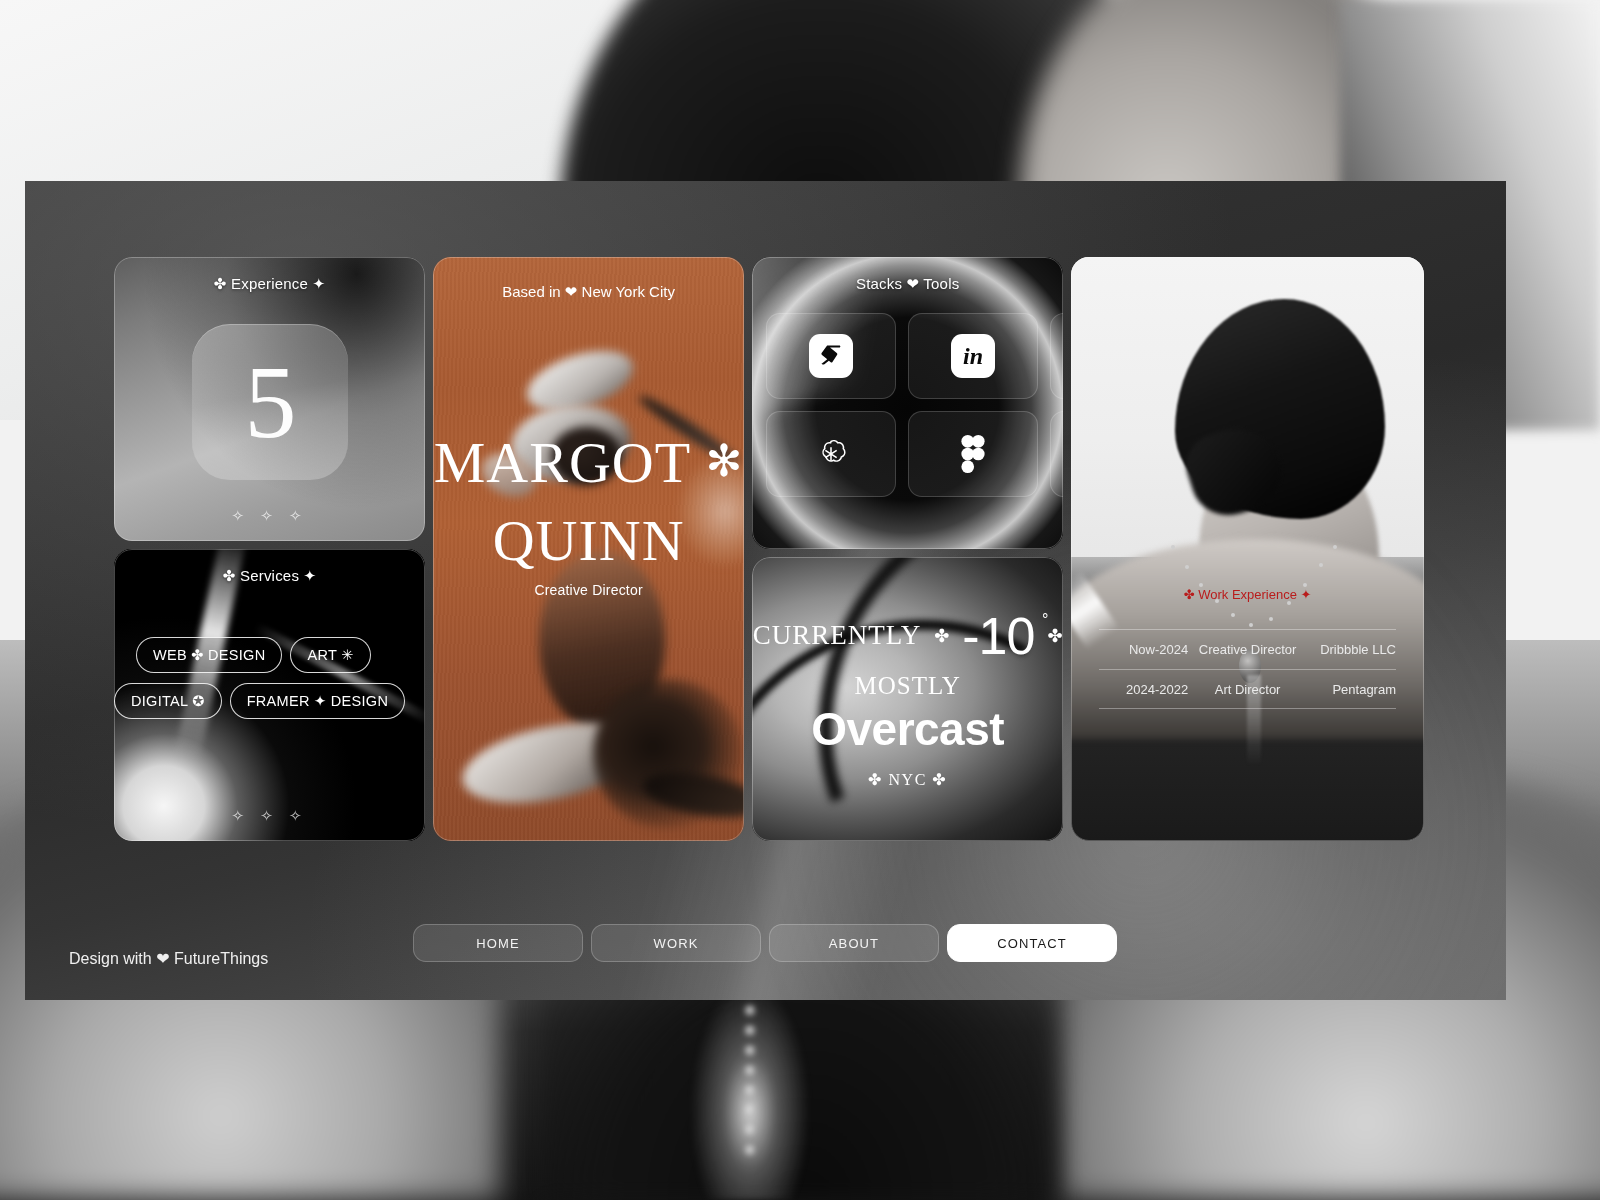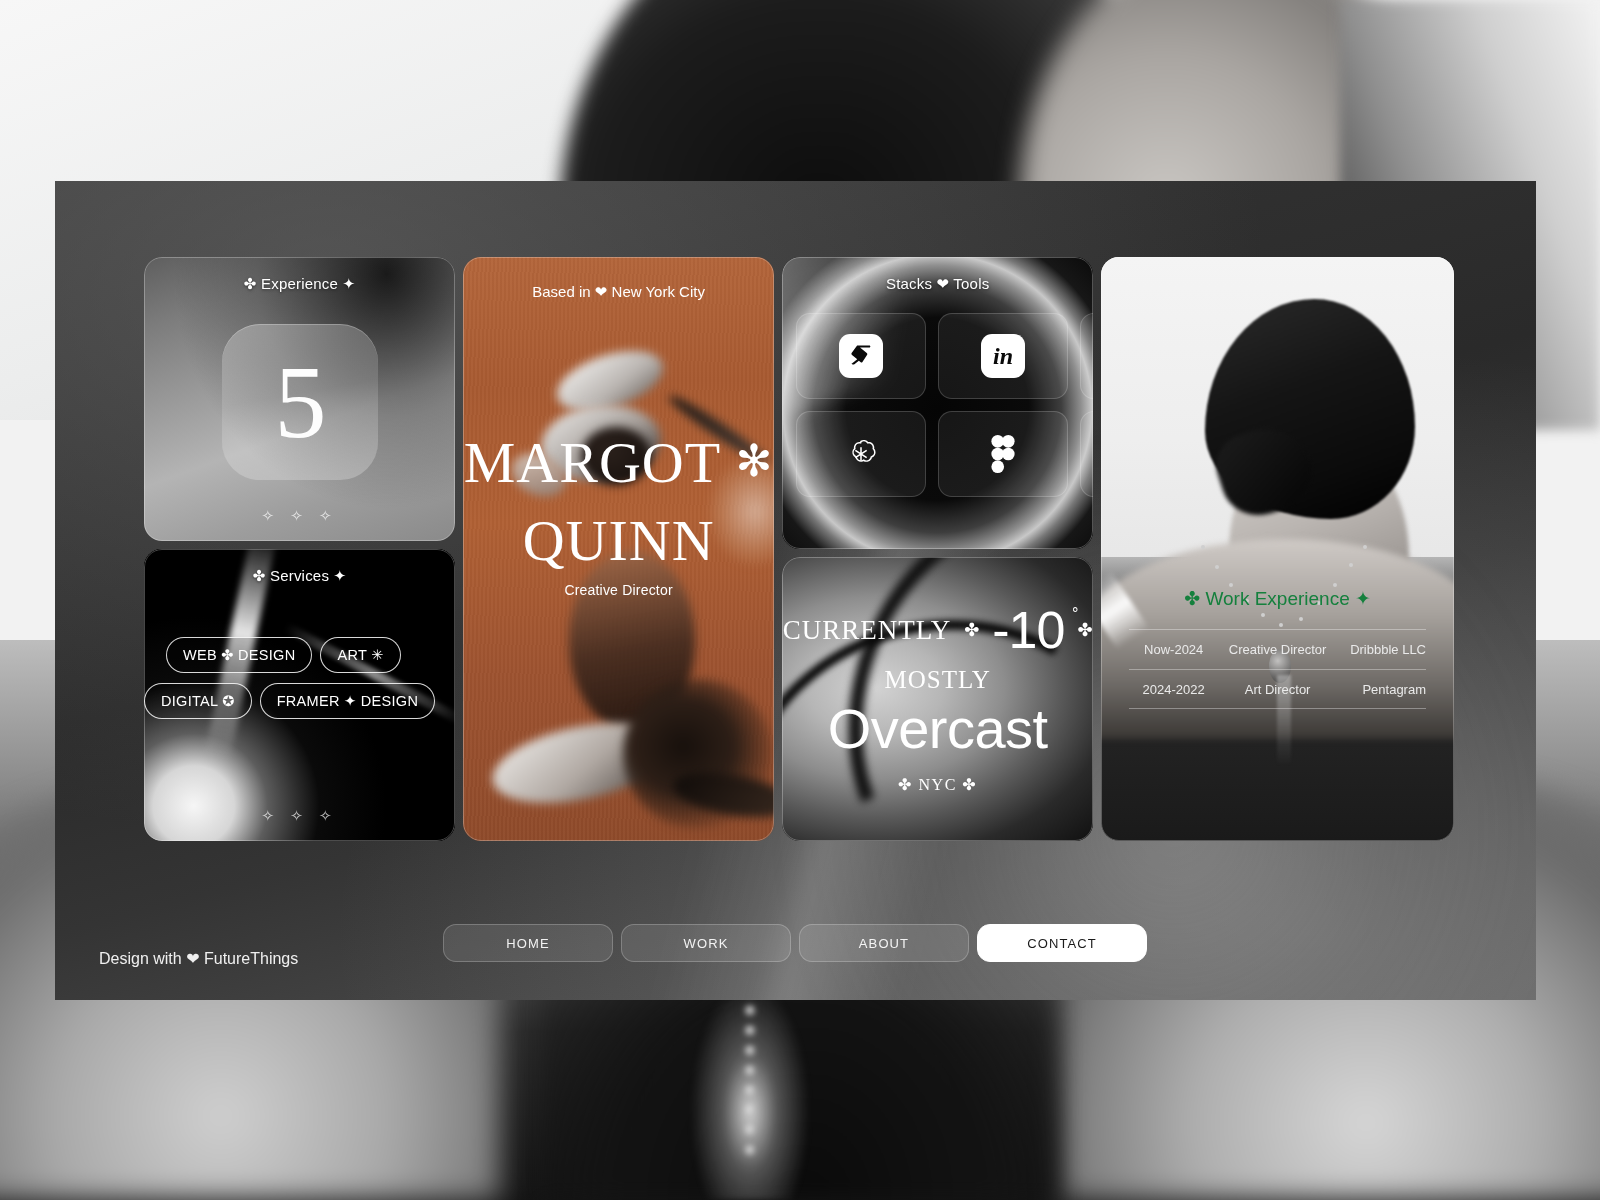--- a/index.html
+++ b/index.html
@@ -34,21 +34,21 @@
   .bd-darkhair2{ left:540px; bottom:0; width:520px; height:300px;
      background:radial-gradient(ellipse at 50% 100%, #0a0a0a 0%, #131313 50%, rgba(25,25,25,0) 100%); filter:blur(10px); }
   .bd-necklace{ left:690px; bottom:0; width:120px; height:220px;
      background:radial-gradient(ellipse at 50% 60%, rgba(225,225,225,.92) 0%, rgba(170,170,170,.45) 32%, rgba(120,120,120,0) 70%);
      filter:blur(3px); }
   .bd-necklace b{ position:absolute; left:50%; transform:translateX(-50%); width:9px; height:9px;
      border-radius:50%; background:radial-gradient(circle at 35% 30%,#fff,#9a9a9a); }
 
   
   .frame{
-    position:absolute; left:55px; top:181px; width:1481px; height:819px;
+    position:absolute; left:25px; top:181px; width:1481px; height:819px;
     background:
       radial-gradient(ellipse at 18% 10%, rgba(120,120,120,.45) 0%, rgba(70,70,70,0) 55%),
       radial-gradient(ellipse at 85% 92%, rgba(160,160,160,.40) 0%, rgba(70,70,70,0) 55%),
       linear-gradient(165deg,#3a3a3a 0%,#313131 22%,#2a2a2a 45%,#343434 62%,#4a4a4a 82%,#5b5b5b 100%);
     overflow:hidden;
   }
   .frame-glow{ position:absolute; left:55%; top:42%; width:760px; height:760px;
      background:radial-gradient(circle, rgba(200,200,200,.30) 0%, rgba(140,140,140,.12) 40%, rgba(0,0,0,0) 70%);
      transform:translate(-10%,-10%); filter:blur(30px); }
   .frame-streak{ position:absolute; left:620px; top:300px; width:240px; height:900px;
@@ -170,21 +170,21 @@
   .a4{ right:-120px; top:-60px; width:360px; height:420px; border-width:14px; border-left-color:#111; transform:rotate(22deg); filter:blur(4px); }
   .a5{ right:-60px; bottom:-160px; width:420px; height:380px; border-width:10px; border-top-color:#090909; transform:rotate(-14deg); filter:blur(3px); }
   .wth-txt{ position:absolute; inset:0; z-index:6; display:flex; flex-direction:column;
      align-items:center; justify-content:center; gap:4px; color:#fff; }
   .wth-r1{ display:flex; align-items:center; gap:13px; }
   .wth-cur{ font-family:"Liberation Serif", serif; font-size:27px; letter-spacing:1px; }
   .wth-tmp{ font-size:52px; line-height:1; letter-spacing:-1px; position:relative; }
   .wth-deg{ position:absolute; top:2px; right:-13px; font-size:16px; }
   .wth-cl{ font-size:18px; }
   .wth-mostly{ font-family:"Liberation Serif", serif; font-size:25px; letter-spacing:1px; margin-top:6px; }
-  .wth-ov{ font-size:56px; letter-spacing:-.5px; margin-top:-2px; font-weight:400; }
+  .wth-ov{ font-size:46px; letter-spacing:-.5px; margin-top:-2px; font-weight:700; }
   .wth-nyc{ font-family:"Liberation Serif", serif; font-size:16px; letter-spacing:1.5px; margin-top:10px; }
 
   
   .prt{ height:584px; overflow:hidden; background:#eee; }
   .prt-bgtop{ position:absolute; left:0; top:0; right:0; height:330px;
      background:linear-gradient(180deg,#f4f4f4 0%,#eeeeee 55%,#e6e6e6 100%); }
   .prt-bgbot{ position:absolute; left:0; top:300px; right:0; bottom:0;
      background:linear-gradient(180deg,#b5b5b5 0%,#6f6f6f 14%,#3a3a3a 34%,#242424 58%,#1a1a1a 100%); }
   .prt-hair{ position:absolute; left:104px; top:42px; width:210px; height:220px;
      border-radius:52% 48% 40% 60%/60% 58% 42% 40%;
@@ -203,26 +203,26 @@
   .prt-chain{ position:absolute; left:98px; top:282px; width:170px; height:120px; }
   .prt-chain i{ position:absolute; width:4px; height:4px; border-radius:50%; background:#cfcfcf; }
   .prt-pend{ position:absolute; left:168px; top:392px; width:22px; height:34px; border-radius:50%;
      background:radial-gradient(circle at 40% 35%, #d8d8d8, #6a6a6a 60%, #2b2b2b); filter:blur(.6px); opacity:.75; }
   .prt-strand{ position:absolute; left:176px; top:418px; width:14px; height:90px;
      background:linear-gradient(180deg, rgba(190,190,190,.6), rgba(140,140,140,.2) 70%, rgba(0,0,0,0)); filter:blur(1.5px); }
   .prt-glint{ position:absolute; left:-6px; top:318px; width:38px; height:70px; transform:rotate(-34deg);
      background:linear-gradient(180deg, rgba(255,255,255,0), rgba(255,255,255,.95) 50%, rgba(255,255,255,0)); filter:blur(2px); }
 
   .wk-label{ position:absolute; left:0; right:0; top:330px; text-align:center; z-index:7;
-     font-size:19px; color:#15803d; }
+     font-size:13px; color:#b91c1c; }
   .wk-table{ position:absolute; left:28px; right:28px; top:372px; z-index:7; }
   .wk-row{ display:flex; align-items:center; height:40px; border-top:1px solid rgba(255,255,255,.35);
      font-size:13px; color:#eaeaea; }
   .wk-row:last-child{ border-bottom:1px solid rgba(255,255,255,.35); }
-  .wk-c1{ flex:0 0 30%; text-align:center; }
+  .wk-c1{ flex:0 0 30%; text-align:right; }
   .wk-c2{ flex:1 1 auto; text-align:center; }
   .wk-c3{ flex:0 0 30%; text-align:right; }
 
   
   .nav{ position:absolute; left:388px; bottom:38px; display:flex; gap:8px; z-index:20; }
   .nav-item{ width:170px; height:38px; border-radius:13px; display:flex; align-items:center; justify-content:center;
      font-size:13px; letter-spacing:1.1px; color:rgba(255,255,255,.92);
      border:1px solid rgba(255,255,255,.22); background:rgba(255,255,255,.10);
      cursor:pointer; }
   .nav-item.active{ background:#fff; color:#1a1a1a; border-color:#fff; }

